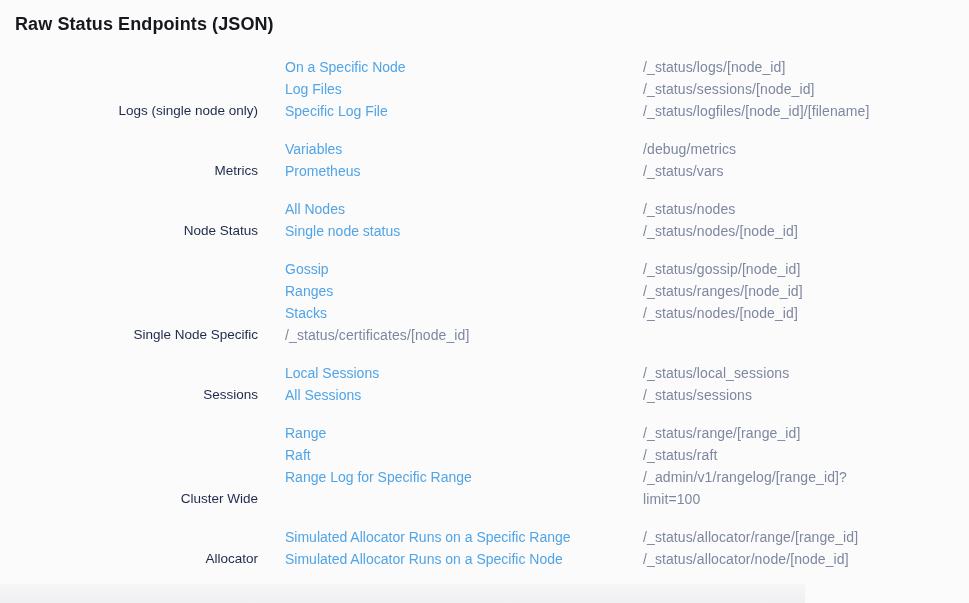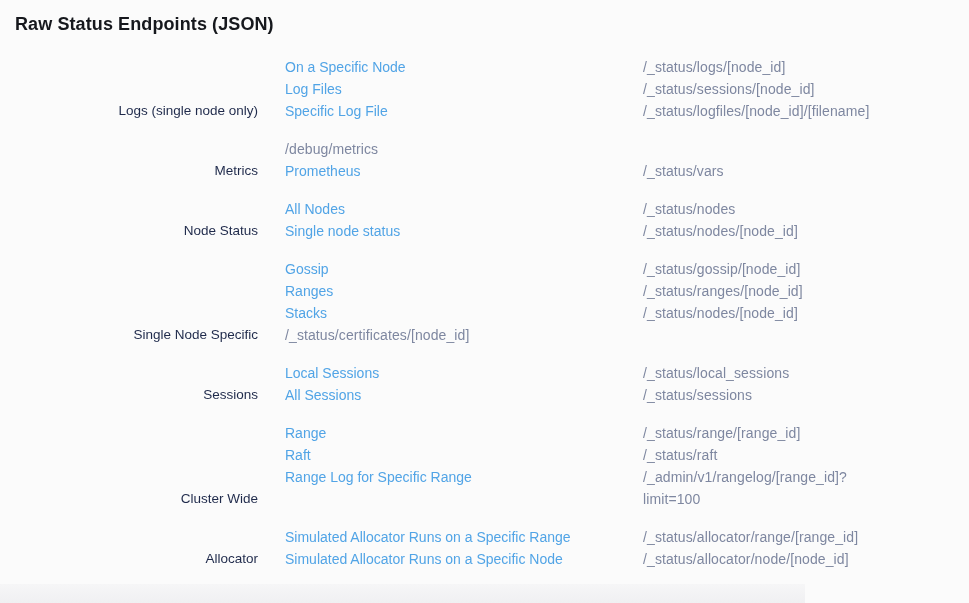--- a/index.html
+++ b/index.html
@@ -84,20 +84,21 @@
     <a class="link" href="#">Specific Log File</a>
     <span class="path">/_status/logfiles/[node_id]/[filename]</span>
   </div>
 </div>
   </section>
 
   <section class="group">
     <div class="category">Metrics</div>
     <div class="entries">
   <div class="entry">
+    <a class="link" href="#">Variables</a>
     <span class="path">/debug/metrics</span>
   </div>
 
   <div class="entry">
     <a class="link" href="#">Prometheus</a>
     <span class="path">/_status/vars</span>
   </div>
 </div>
   </section>
 

